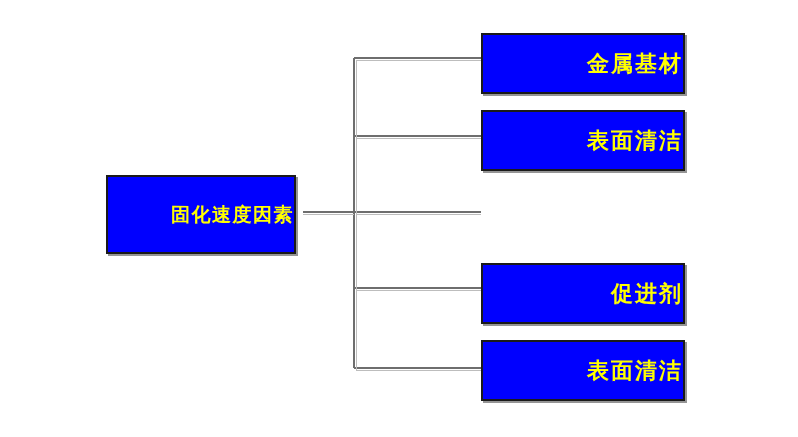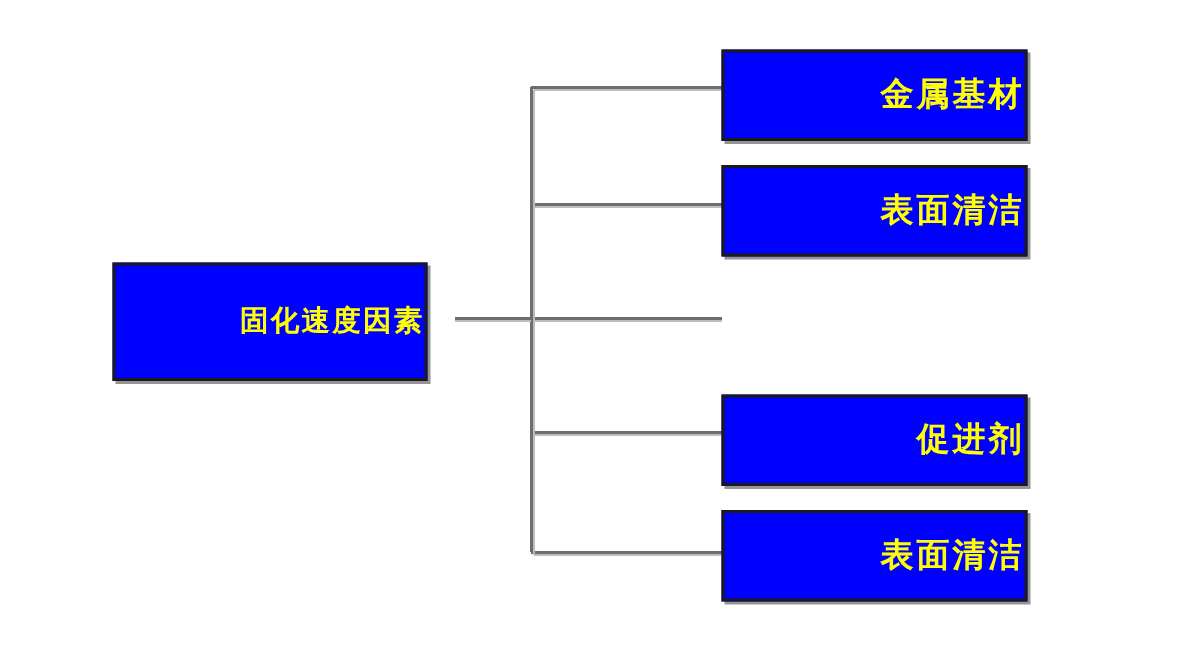--- a/index.html
+++ b/index.html
@@ -27,23 +27,23 @@
     align-items: center;
     justify-content: flex-end;
     color: #ffff00;
     font-weight: bold;
     letter-spacing: 1px;
     line-height: 1;
     text-align: center;
     -webkit-font-smoothing: none;
   }
   .node-root {
-    left: 75px;
+    left: 106px;
     top: 175px;
-    width: 210px;
+    width: 190px;
     height: 79px;
     font-size: 19px;
     letter-spacing: 1.5px;
   }
   .node-leaf {
     left: 481px;
     width: 204px;
     height: 61px;
     font-size: 22px;
     letter-spacing: 2px;

